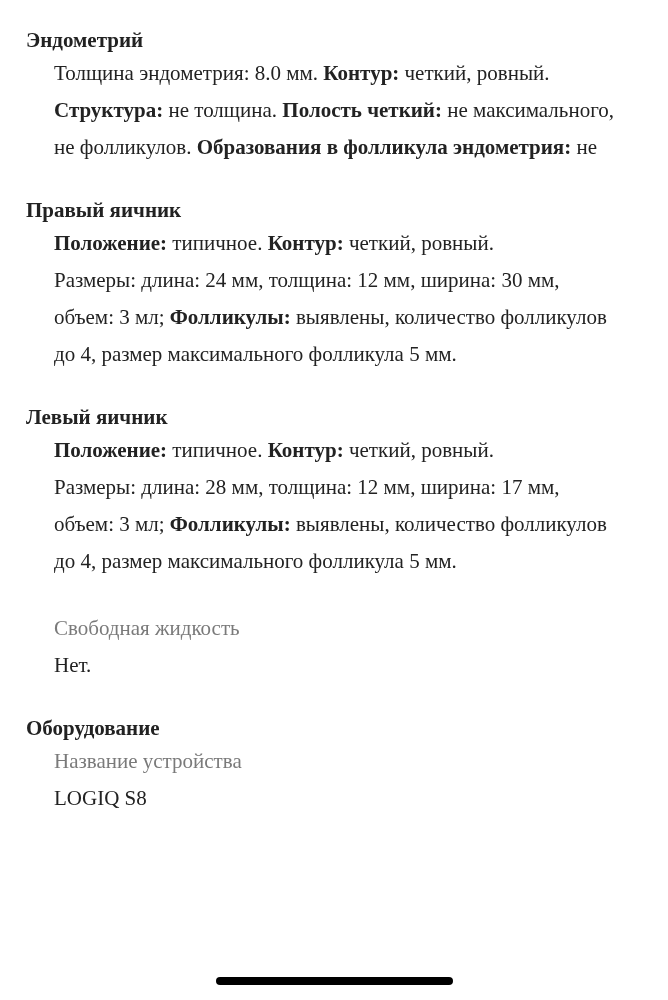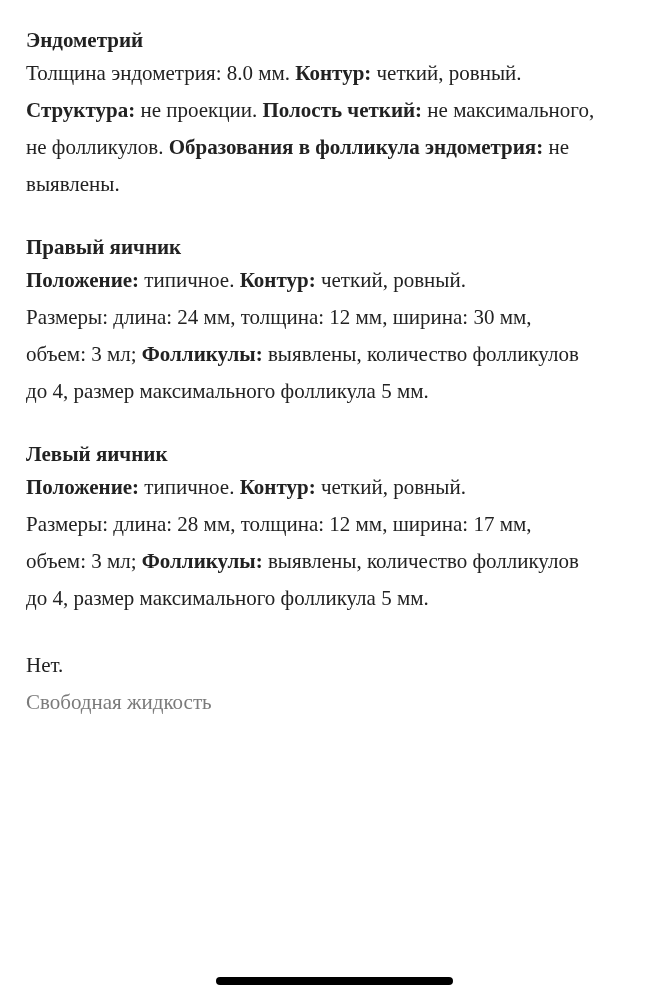--- a/index.html
+++ b/index.html
@@ -19,20 +19,21 @@
       position: absolute;
       left: 26px;
       top: 26px;
       right: 31px;
     }
     .section { margin: 0; }
     .line {
       font-size: 21px;
       line-height: 37px;
       white-space: nowrap;
+      margin-left: 28px;
     }
     .heading {
       font-weight: bold;
       font-size: 21px;
       line-height: 29px;
     }
     .b { font-weight: bold; }
     .muted { color: #7a7a7a; }
     .gap { height: 30px; }
     .home-indicator {
@@ -47,23 +48,22 @@
   </style>
 </head>
 <body>
 
 <div class="content">
 
   <div class="section">
     <div class="heading">Эндометрий</div>
     <div>
         <div class="line"><span>Толщина эндометрия: 8.0 мм. </span><span class="b">Контур:</span><span> четкий, ровный.</span></div>
-        <div class="line"><span class="b">Структура:</span><span> не проекции. </span><span class="b">Полость четкий:</span><span> не максимального,</span></div>
+        <div class="line"><span class="b">Структура:</span><span> не толщина. </span><span class="b">Полость четкий:</span><span> не максимального,</span></div>
         <div class="line"><span>не фолликулов. </span><span class="b">Образования в фолликула эндометрия:</span><span> не</span></div>
-        <div class="line"><span>выявлены.</span></div>
       </div>
   </div>
 
   <div class="gap"></div>
 
   <div class="section">
     <div class="heading">Правый яичник</div>
     <div>
         <div class="line"><span class="b">Положение:</span><span> типичное. </span><span class="b">Контур:</span><span> четкий, ровный.</span></div>
         <div class="line"><span>Размеры: длина: 24 мм, толщина: 12 мм, ширина: 30 мм,</span></div>
@@ -80,21 +80,26 @@
         <div class="line"><span class="b">Положение:</span><span> типичное. </span><span class="b">Контур:</span><span> четкий, ровный.</span></div>
         <div class="line"><span>Размеры: длина: 28 мм, толщина: 12 мм, ширина: 17 мм,</span></div>
         <div class="line"><span>объем: 3 мл; </span><span class="b">Фолликулы:</span><span> выявлены, количество фолликулов</span></div>
         <div class="line"><span>до 4, размер максимального фолликула 5 мм.</span></div>
       </div>
   </div>
 
   <div class="gap"></div>
 
   <div class="section">
+    <div class="line muted">Свободная жидкость</div>
     <div class="line">Нет.</div>
-    <div class="line muted">Свободная жидкость</div>
   </div>
 
   <div class="gap"></div>
 
+  <div class="section">
+    <div class="heading">Оборудование</div>
+    <div class="line muted">Название устройства</div>
+    <div class="line">LOGIQ S8</div>
+  </div>
 </div>
 
 <div class="home-indicator"></div>
 
 </body></html>

